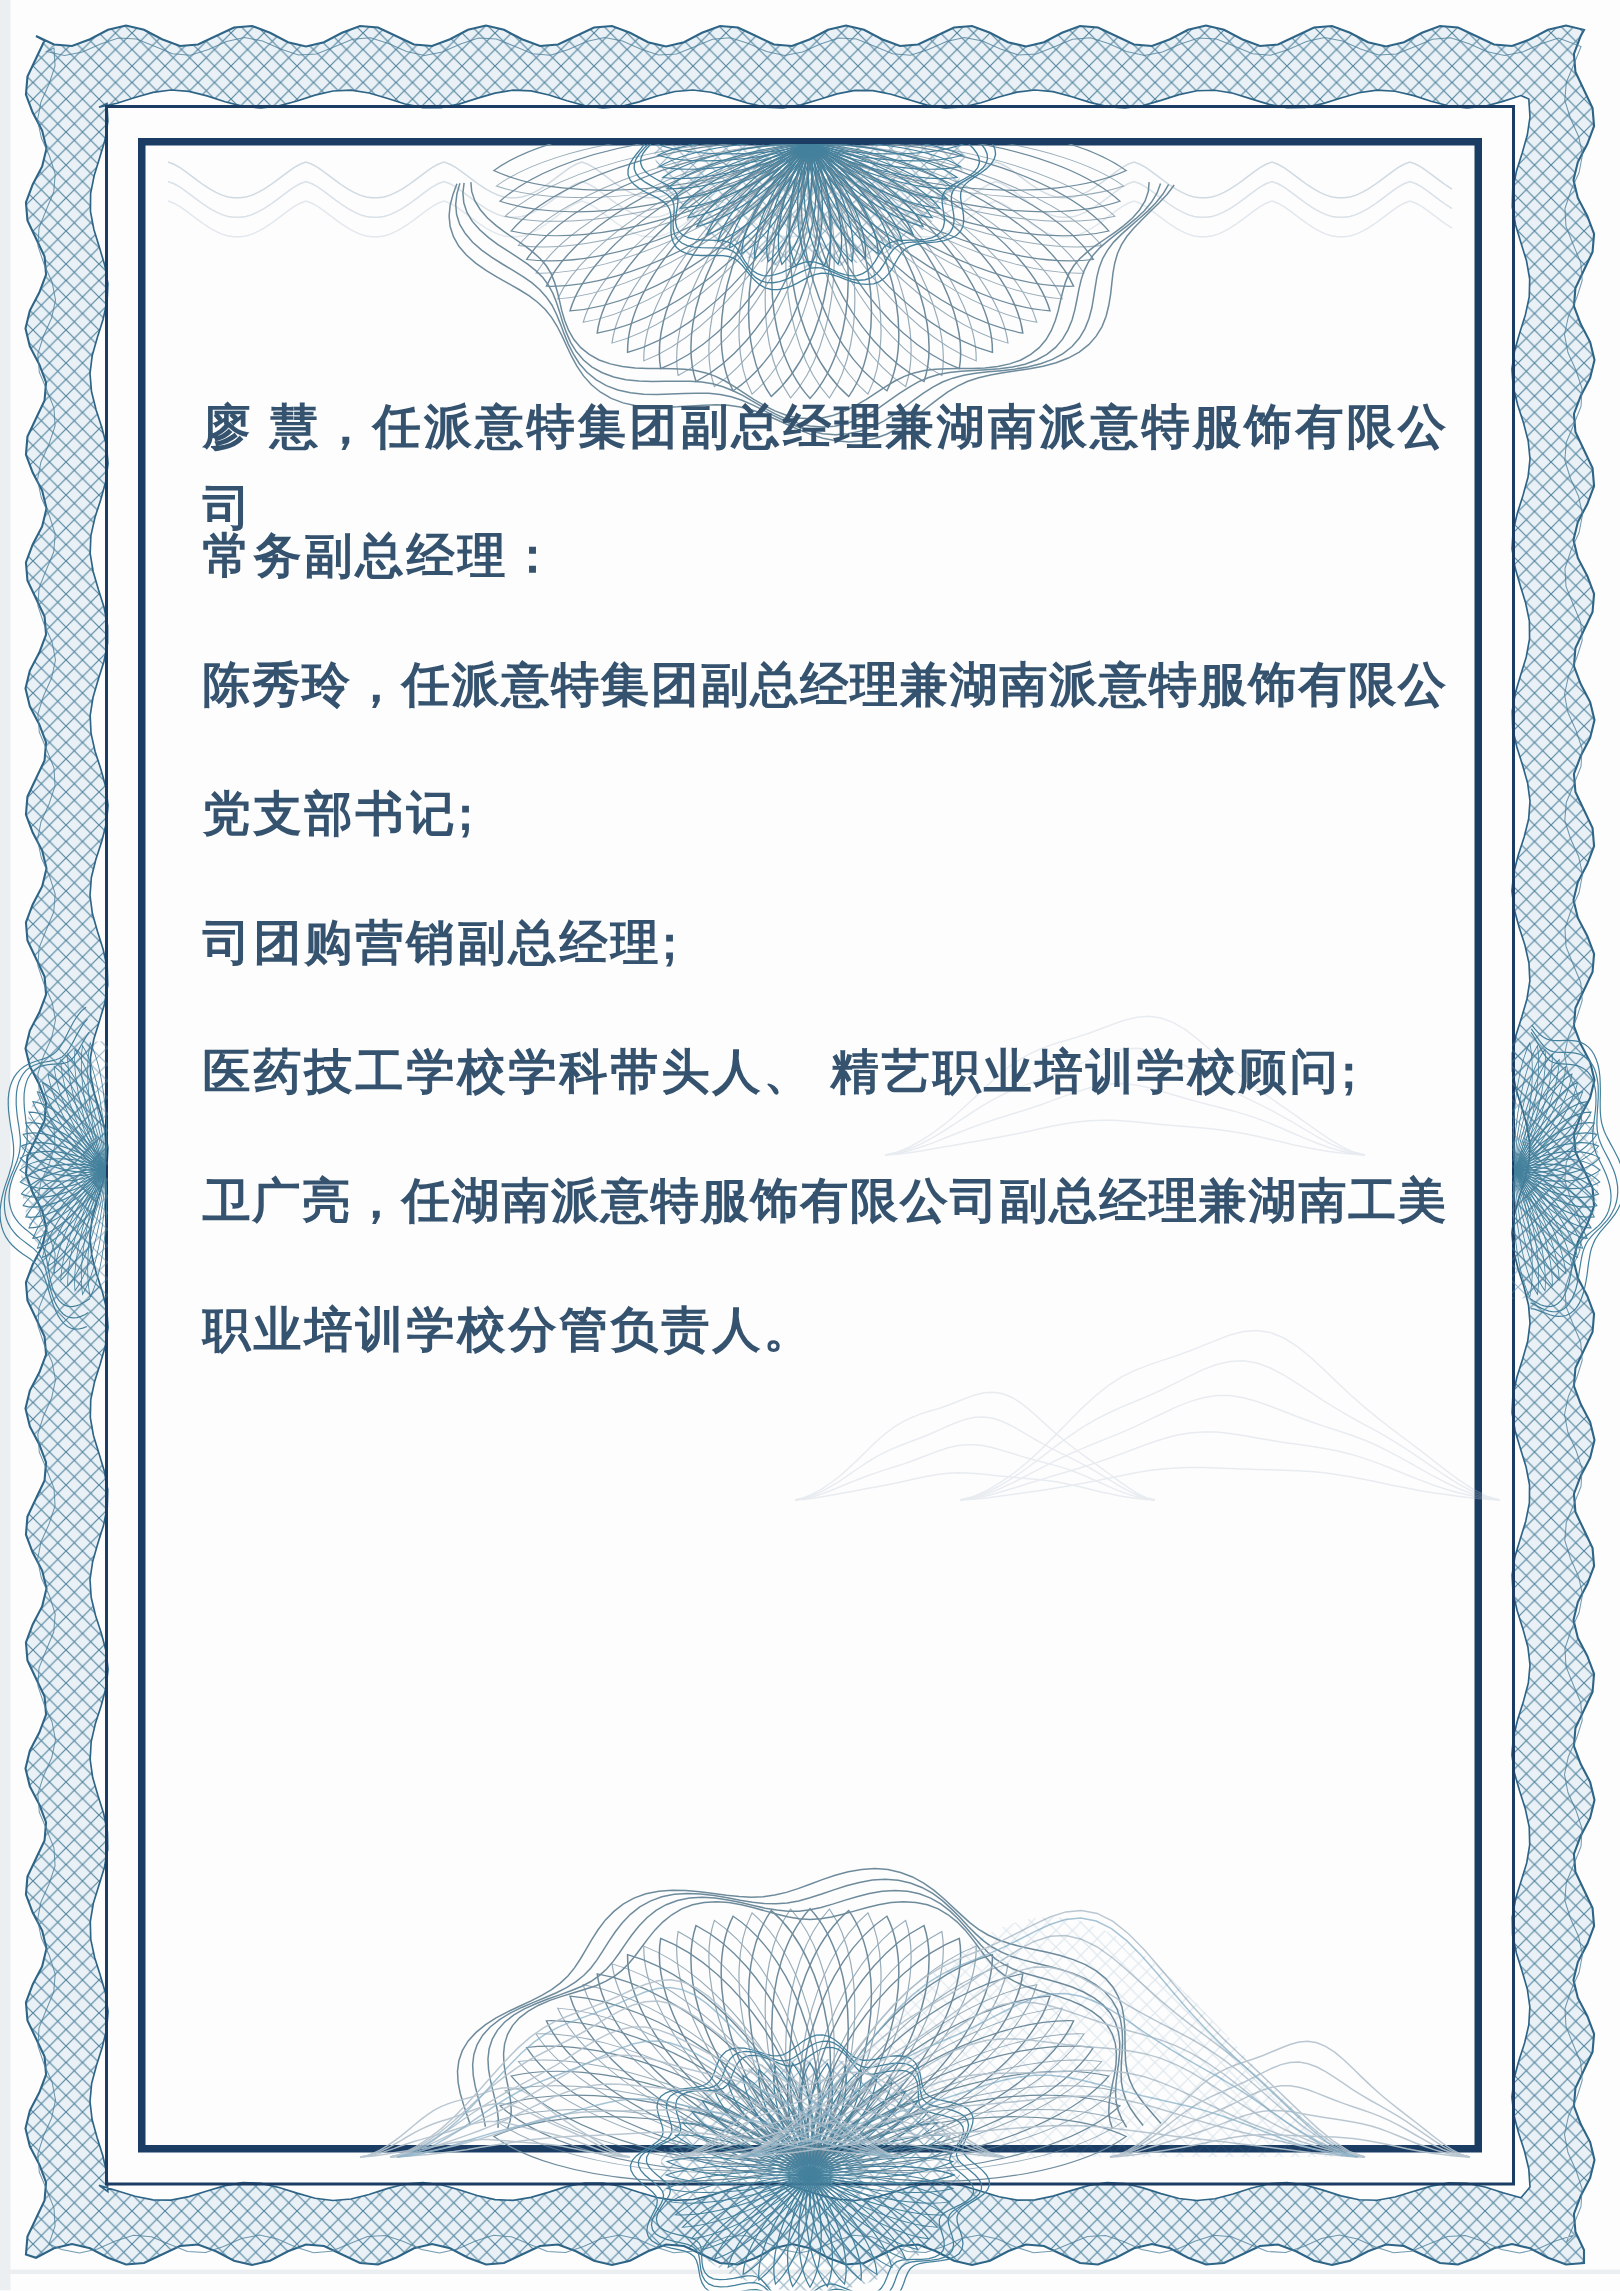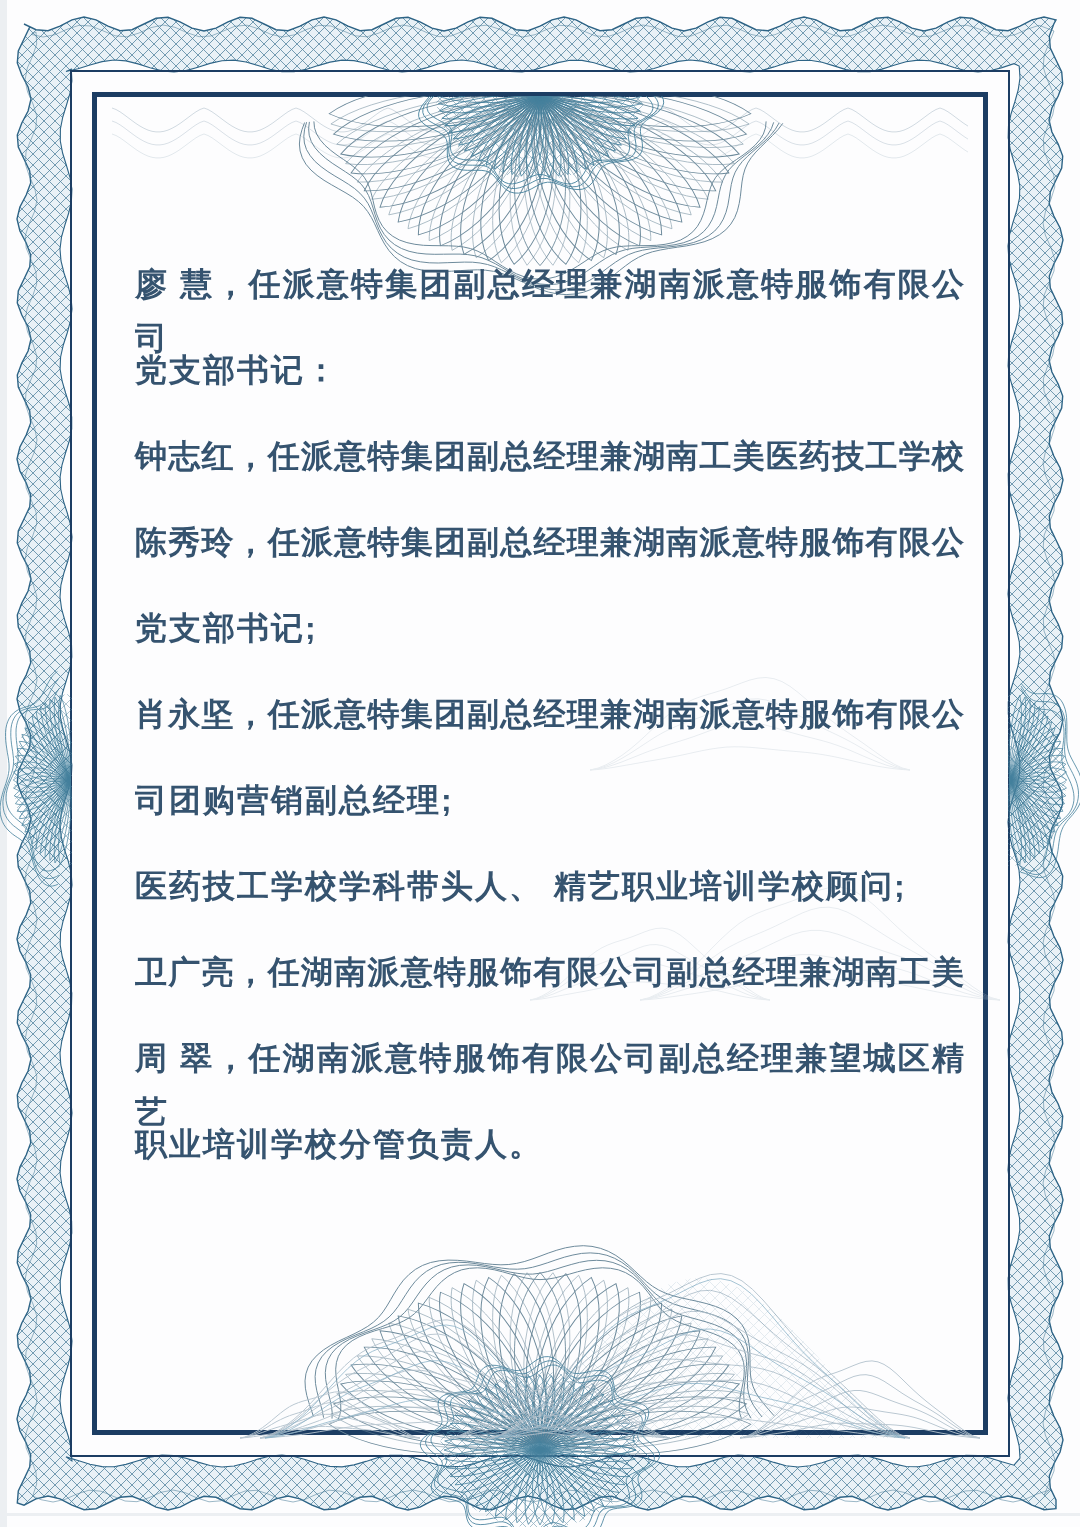--- a/index.html
+++ b/index.html
@@ -409,23 +409,20 @@
       <path d="M530.0 1000.0L536.0 999.6L542.0 998.9L548.0 997.9L554.0 996.8L560.0 995.7L566.0 994.6L572.0 993.5L578.0 992.4L584.0 991.4L590.0 990.2L596.0 989.0L602.0 987.7L608.0 986.3L614.0 985.0L620.0 983.8L626.0 982.9L632.0 982.2L638.0 981.9L644.0 982.0L650.0 982.4L656.0 982.9L662.0 983.5L668.0 984.2L674.0 984.7L680.0 985.3L686.0 985.8L692.0 986.3L698.0 987.0L704.0 987.9L710.0 989.0L716.0 990.3L722.0 991.7L728.0 993.2L734.0 994.6L740.0 995.9L746.0 997.1L752.0 998.1L758.0 999.0L764.0 999.6L770.0 1000.0" fill="none" stroke="#b3c2cd" stroke-width="1" opacity="1"></path>
       <path d="M590.0 770.0L598.0 768.1L606.0 764.8L614.0 760.4L622.0 755.3L630.0 749.3L638.0 742.5L646.0 735.2L654.0 727.6L662.0 720.1L670.0 713.3L678.0 707.5L686.0 702.8L694.0 699.1L702.0 696.2L710.0 693.8L718.0 691.4L726.0 688.8L734.0 685.8L742.0 682.8L750.0 680.0L758.0 678.1L766.0 677.5L774.0 678.7L782.0 681.6L790.0 686.3L798.0 692.4L806.0 699.2L814.0 706.2L822.0 713.1L830.0 719.6L838.0 725.6L846.0 731.3L854.0 736.9L862.0 742.4L870.0 748.1L878.0 753.8L886.0 759.3L894.0 764.1L902.0 767.9L910.0 770.0" fill="none" stroke="#b3c2cd" stroke-width="1" opacity="1"></path>
       <path d="M590.0 770.0L598.0 768.6L606.0 766.0L614.0 762.6L622.0 758.3L630.0 753.5L638.0 748.3L646.0 743.0L654.0 737.8L662.0 733.1L670.0 729.0L678.0 725.5L686.0 722.4L694.0 719.5L702.0 716.6L710.0 713.5L718.0 710.1L726.0 706.6L734.0 703.3L742.0 700.7L750.0 699.1L758.0 698.8L766.0 700.0L774.0 702.5L782.0 706.1L790.0 710.4L798.0 715.0L806.0 719.6L814.0 723.8L822.0 727.8L830.0 731.6L838.0 735.4L846.0 739.4L854.0 743.7L862.0 748.3L870.0 753.1L878.0 757.8L886.0 762.1L894.0 765.7L902.0 768.5L910.0 770.0" fill="none" stroke="#b3c2cd" stroke-width="1" opacity="1"></path>
       <path d="M590.0 770.0L598.0 769.0L606.0 767.2L614.0 764.7L622.0 761.9L630.0 758.7L638.0 755.5L646.0 752.3L654.0 749.4L662.0 746.7L670.0 744.2L678.0 741.7L686.0 739.2L694.0 736.5L702.0 733.6L710.0 730.6L718.0 727.8L726.0 725.3L734.0 723.5L742.0 722.5L750.0 722.5L758.0 723.5L766.0 725.2L774.0 727.4L782.0 729.8L790.0 732.2L798.0 734.4L806.0 736.5L814.0 738.5L822.0 740.6L830.0 742.9L838.0 745.6L846.0 748.6L854.0 752.0L862.0 755.5L870.0 758.9L878.0 762.2L886.0 765.0L894.0 767.3L902.0 769.1L910.0 770.0" fill="none" stroke="#b3c2cd" stroke-width="1" opacity="1"></path>
       <path d="M590.0 770.0L598.0 769.5L606.0 768.5L614.0 767.3L622.0 765.9L630.0 764.5L638.0 763.1L646.0 761.6L654.0 760.3L662.0 758.9L670.0 757.4L678.0 755.9L686.0 754.2L694.0 752.4L702.0 750.7L710.0 749.2L718.0 748.0L726.0 747.1L734.0 746.8L742.0 746.9L750.0 747.3L758.0 748.0L766.0 748.8L774.0 749.6L782.0 750.4L790.0 751.0L798.0 751.7L806.0 752.4L814.0 753.3L822.0 754.5L830.0 755.9L838.0 757.5L846.0 759.3L854.0 761.2L862.0 763.1L870.0 764.8L878.0 766.3L886.0 767.6L894.0 768.7L902.0 769.5L910.0 770.0" fill="none" stroke="#b3c2cd" stroke-width="1" opacity="1"></path>
     </g>
   </svg>
 
 <div class="doc">
   <div class="line fill"><span class="name">廖 慧，</span><span>任派意特集团副总经理兼湖南派意特服饰有限公司</span></div>
-  <div class="line"><span>党支部书记：</span></div>
-  <div class="line fill"><span class="name">钟志红，</span><span>任派意特集团副总经理兼湖南工美医药技工学校</span></div>
+  <div class="line"><span>常务副总经理：</span></div>
   <div class="line fill"><span class="name">陈秀玲，</span><span>任派意特集团副总经理兼湖南派意特服饰有限公</span></div>
   <div class="line"><span>党支部书记;</span></div>
-  <div class="line fill"><span class="name">肖永坚，</span><span>任派意特集团副总经理兼湖南派意特服饰有限公</span></div>
   <div class="line"><span>司团购营销副总经理;</span></div>
   <div class="line"><span>医药技工学校学科带头人、 精艺职业培训学校顾问;</span></div>
   <div class="line fill"><span class="name">卫广亮，</span><span>任湖南派意特服饰有限公司副总经理兼湖南工美</span></div>
-  <div class="line fill"><span class="name">周 翠，</span><span>任湖南派意特服饰有限公司副总经理兼望城区精艺</span></div>
   <div class="line"><span>职业培训学校分管负责人。</span></div>
 </div>
 
 </body></html>

